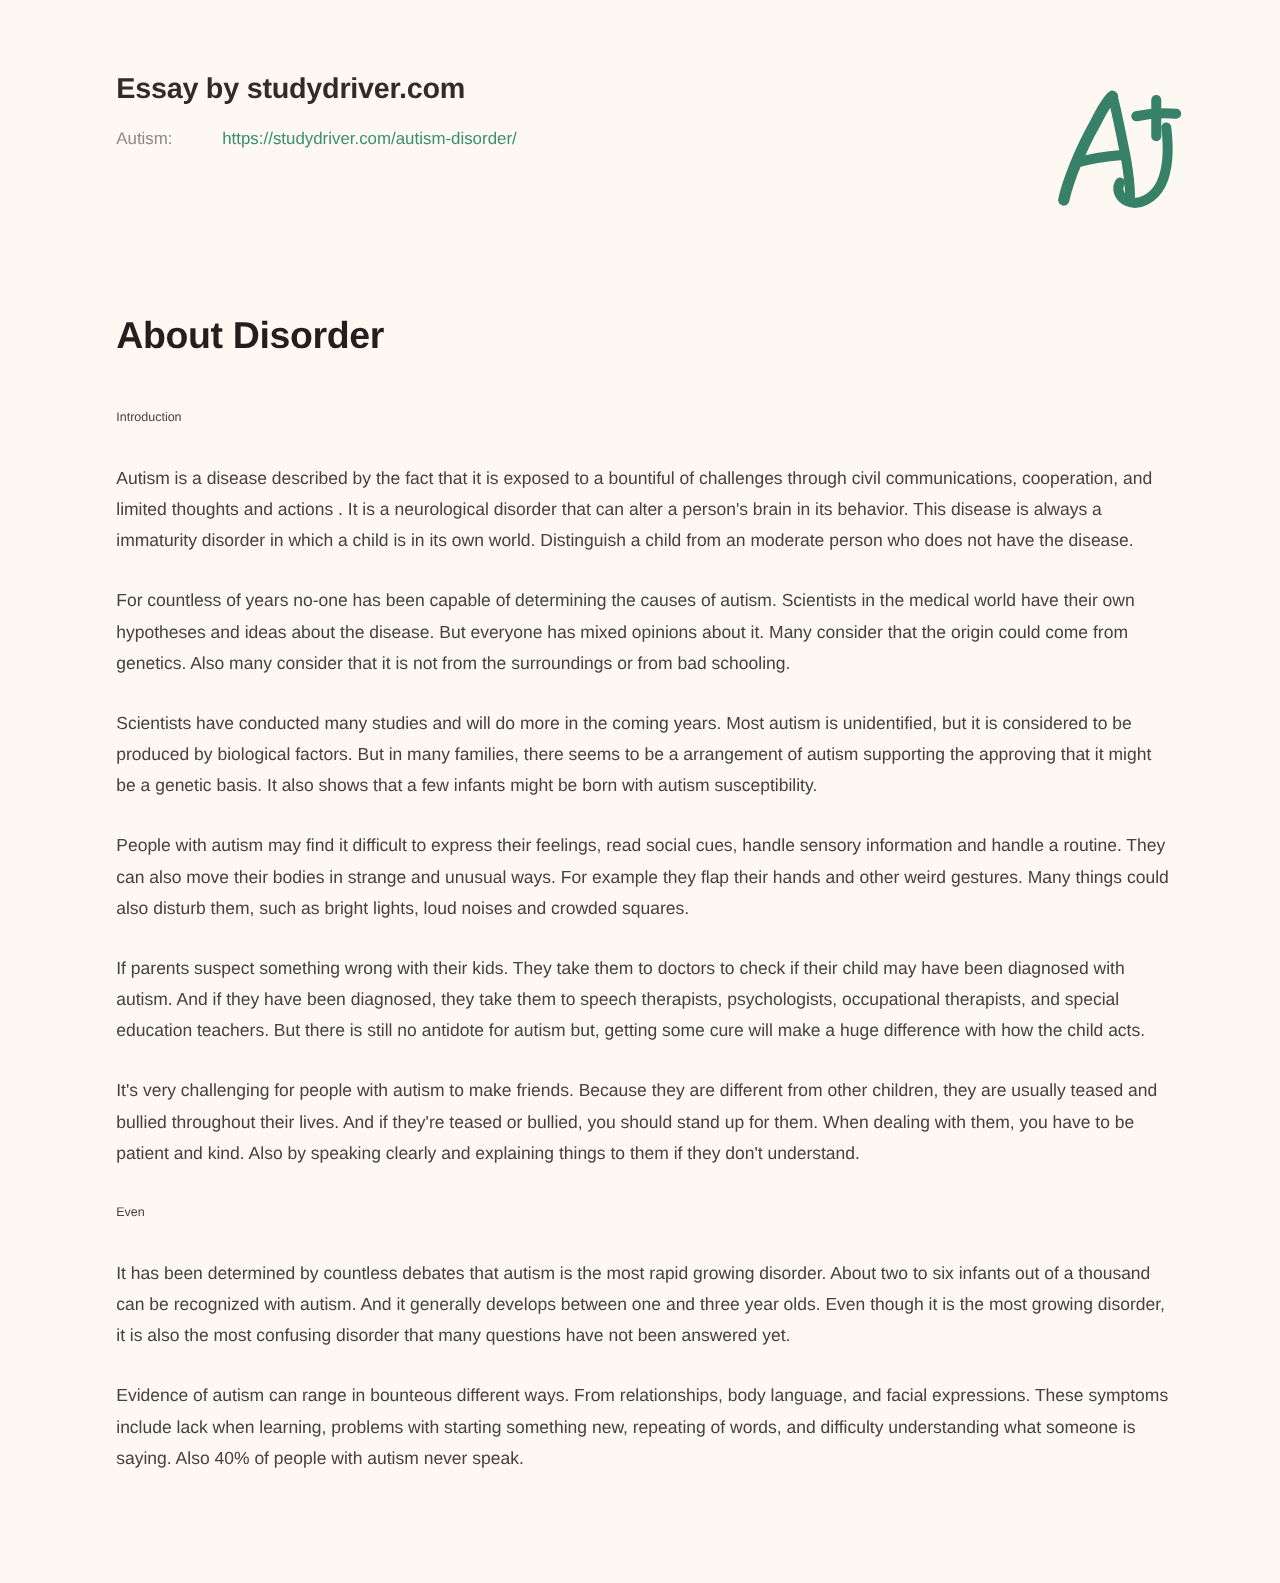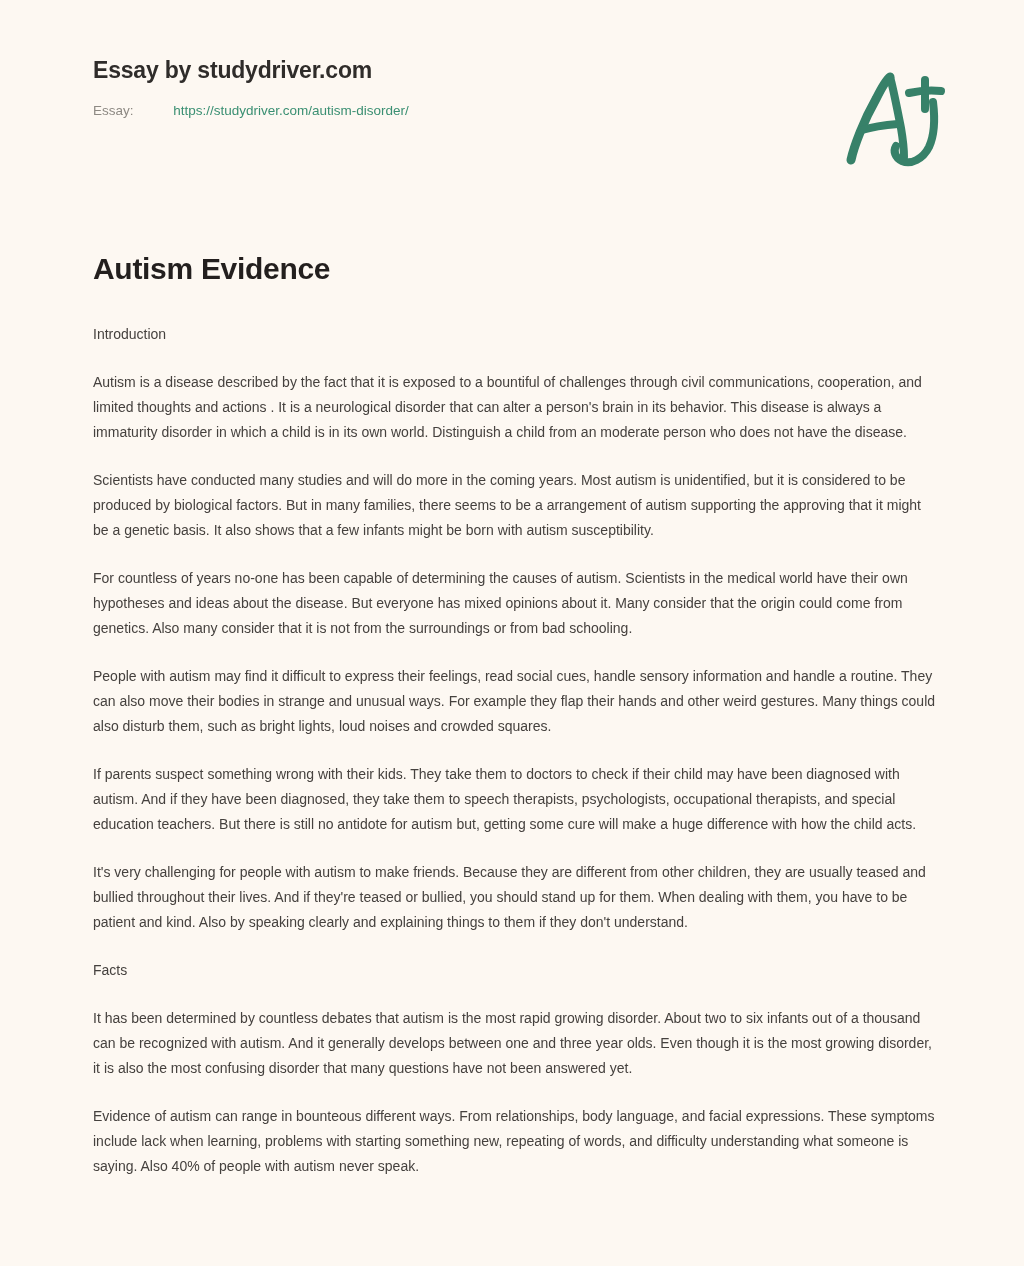--- a/index.html
+++ b/index.html
@@ -90,21 +90,21 @@
   .doc-title {
     font-size: 30px;
     font-weight: bold;
     color: #231f1e;
     letter-spacing: -0.3px;
     line-height: 1.25;
     margin: 0 0 34px 0;
   }
 
   .section-label {
-    font-size: 14px;
+    font-size: 10px;
     line-height: 25px;
     color: #45413e;
     margin: 0 0 23px 0;
   }
 
   .para {
     font-size: 14px;
     line-height: 25px;
     color: #45413e;
     margin: 0 0 23px 0;
@@ -118,21 +118,21 @@
 </head>
 <body>
 
 <div class="page">
 
   <div class="header">
 
     <div class="brand-block">
       <div class="brand-title">Essay by studydriver.com</div>
       <div class="source-line">
-        <span class="source-label">Essay:</span>
+        <span class="source-label">Autism:</span>
         <a class="source-url" href="#">https://studydriver.com/autism-disorder/</a>
       </div>
     </div>
 
     <div class="logo">
       <svg viewBox="0 0 120 112" xmlns="http://www.w3.org/2000/svg" aria-hidden="true" focusable="false">
         <g fill="none" stroke="#378169" stroke-linecap="round" stroke-linejoin="round">
 
           <path d="M15 98 C18 84, 28 58, 40 37 C45 27, 50 18, 54 15" stroke-width="9"></path>
 
@@ -146,31 +146,31 @@
 
           <path d="M97 40 C99 56, 99 72, 93 85 C87 97, 75 103, 66 99 C59 96, 57 89, 60 84" stroke-width="8"></path>
         </g>
       </svg>
     </div>
 
   </div>
 
   <div class="article">
 
-    <h1 class="doc-title">Autism Evidence</h1>
+    <h1 class="doc-title">About Disorder</h1>
 
     <p class="section-label">Introduction</p>
 
     <p class="para">Autism is a disease described by the fact that it is exposed to a bountiful of challenges through civil communications, cooperation, and limited thoughts and actions . It is a neurological disorder that can alter a person's brain in its behavior. This disease is always a immaturity disorder in which a child is in its own world. Distinguish a child from an moderate person who does not have the disease.</p>
+    <p class="para">For countless of years no-one has been capable of determining the causes of autism. Scientists in the medical world have their own hypotheses and ideas about the disease. But everyone has mixed opinions about it. Many consider that the origin could come from genetics. Also many consider that it is not from the surroundings or from bad schooling.</p>
     <p class="para">Scientists have conducted many studies and will do more in the coming years. Most autism is unidentified, but it is considered to be produced by biological factors. But in many families, there seems to be a arrangement of autism supporting the approving that it might be a genetic basis. It also shows that a few infants might be born with autism susceptibility.</p>
-    <p class="para">For countless of years no-one has been capable of determining the causes of autism. Scientists in the medical world have their own hypotheses and ideas about the disease. But everyone has mixed opinions about it. Many consider that the origin could come from genetics. Also many consider that it is not from the surroundings or from bad schooling.</p>
     <p class="para">People with autism may find it difficult to express their feelings, read social cues, handle sensory information and handle a routine. They can also move their bodies in strange and unusual ways. For example they flap their hands and other weird gestures. Many things could also disturb them, such as bright lights, loud noises and crowded squares.</p>
     <p class="para">If parents suspect something wrong with their kids. They take them to doctors to check if their child may have been diagnosed with autism. And if they have been diagnosed, they take them to speech therapists, psychologists, occupational therapists, and special education teachers. But there is still no antidote for autism but, getting some cure will make a huge difference with how the child acts.</p>
     <p class="para">It's very challenging for people with autism to make friends. Because they are different from other children, they are usually teased and bullied throughout their lives. And if they're teased or bullied, you should stand up for them. When dealing with them, you have to be patient and kind. Also by speaking clearly and explaining things to them if they don't understand.</p>
 
-    <p class="section-label">Facts</p>
+    <p class="section-label">Even</p>
 
     <p class="para">It has been determined by countless debates that autism is the most rapid growing disorder. About two to six infants out of a thousand can be recognized with autism. And it generally develops between one and three year olds. Even though it is the most growing disorder, it is also the most confusing disorder that many questions have not been answered yet.</p>
     <p class="para">Evidence of autism can range in bounteous different ways. From relationships, body language, and facial expressions. These symptoms include lack when learning, problems with starting something new, repeating of words, and difficulty understanding what someone is saying. Also 40% of people with autism never speak.</p>
 
   </div>
 
 </div>
 
 </body></html>

